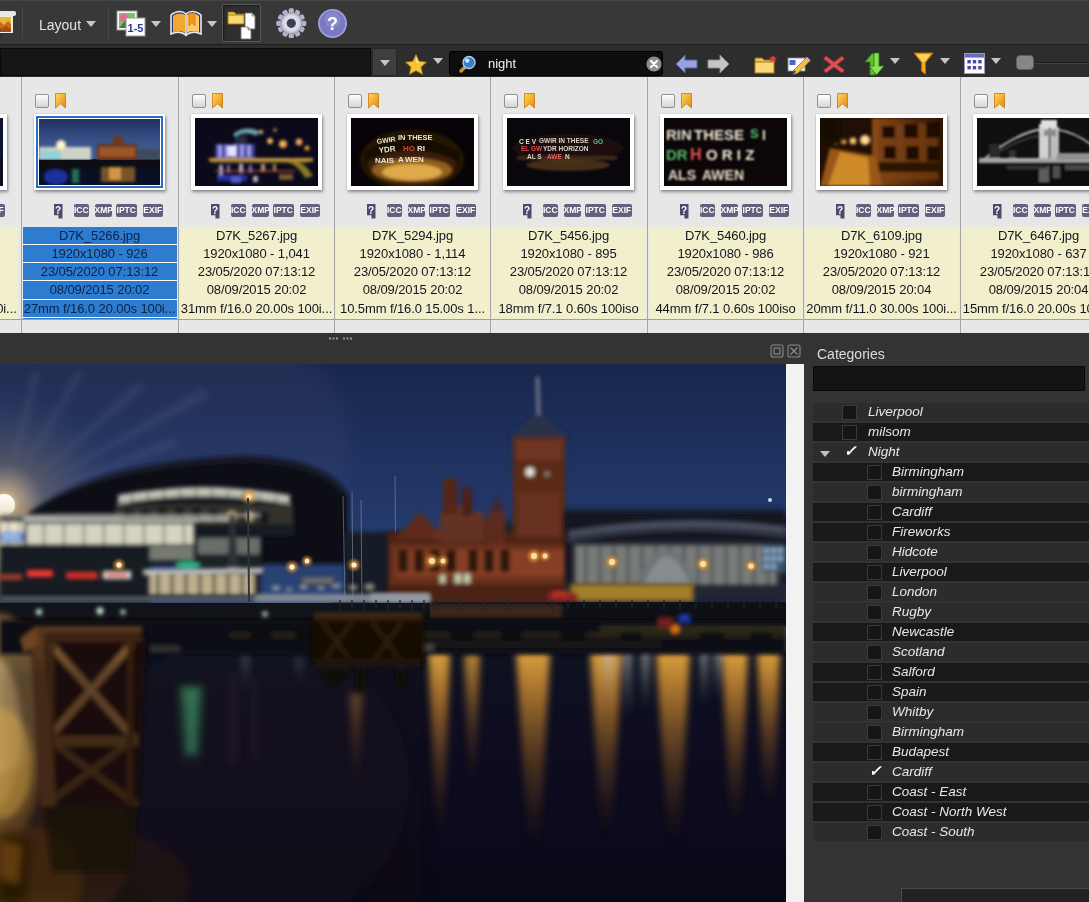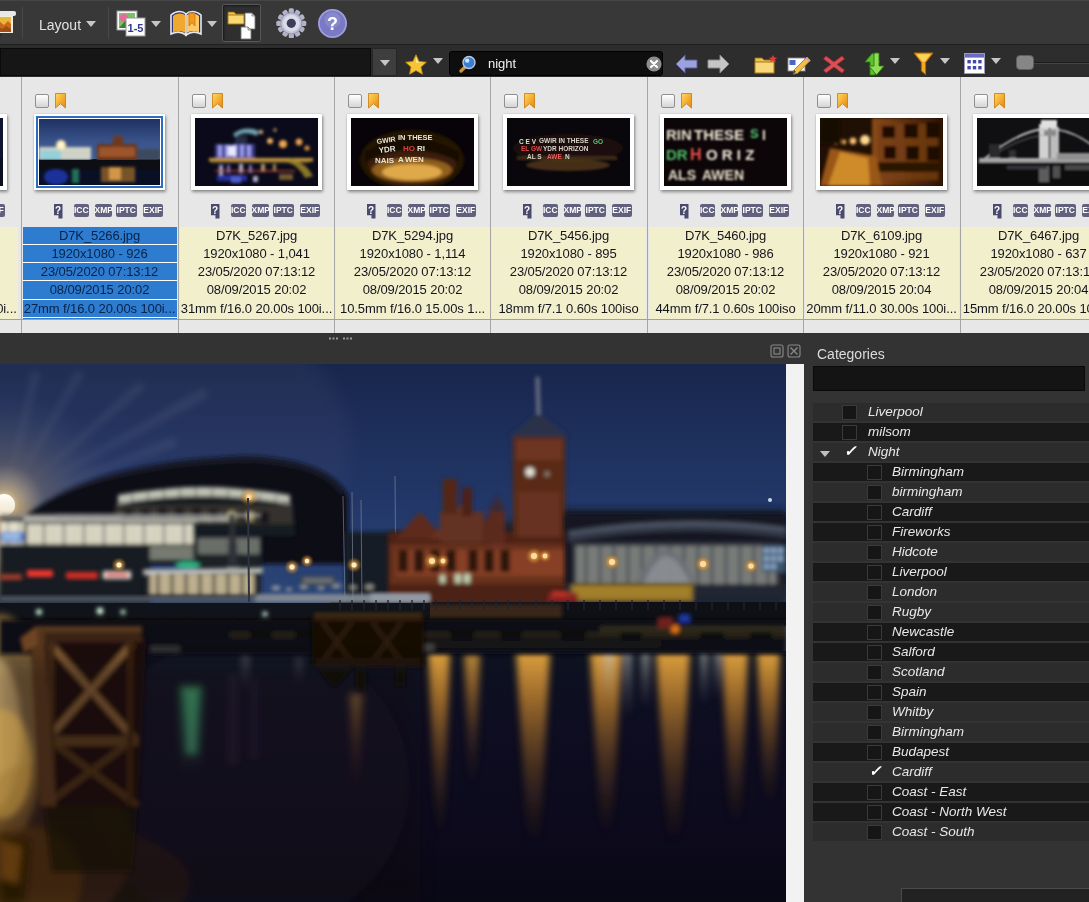--- a/index.html
+++ b/index.html
@@ -1222,29 +1222,29 @@
       <div class="crow lt">
           <div class="band"></div>
           <div class="ccb" style="left:54px"></div>
           <span class="clabel" style="left:79px">Rugby</span>
         </div>
       <div class="crow dk">
           <div class="band"></div>
           <div class="ccb" style="left:54px"></div>
           <span class="clabel" style="left:79px">Newcastle</span>
         </div>
+      <div class="crow lt">
+          <div class="band"></div>
+          <div class="ccb" style="left:54px"></div>
+          <span class="clabel" style="left:79px">Scotland</span>
+        </div>
       <div class="crow dk">
           <div class="band"></div>
           <div class="ccb" style="left:54px"></div>
           <span class="clabel" style="left:79px">Salford</span>
-        </div>
-      <div class="crow lt">
-          <div class="band"></div>
-          <div class="ccb" style="left:54px"></div>
-          <span class="clabel" style="left:79px">Scotland</span>
         </div>
       <div class="crow dk">
           <div class="band"></div>
           <div class="ccb" style="left:54px"></div>
           <span class="clabel" style="left:79px">Spain</span>
         </div>
       <div class="crow lt">
           <div class="band"></div>
           <div class="ccb" style="left:54px"></div>
           <span class="clabel" style="left:79px">Whitby</span>

